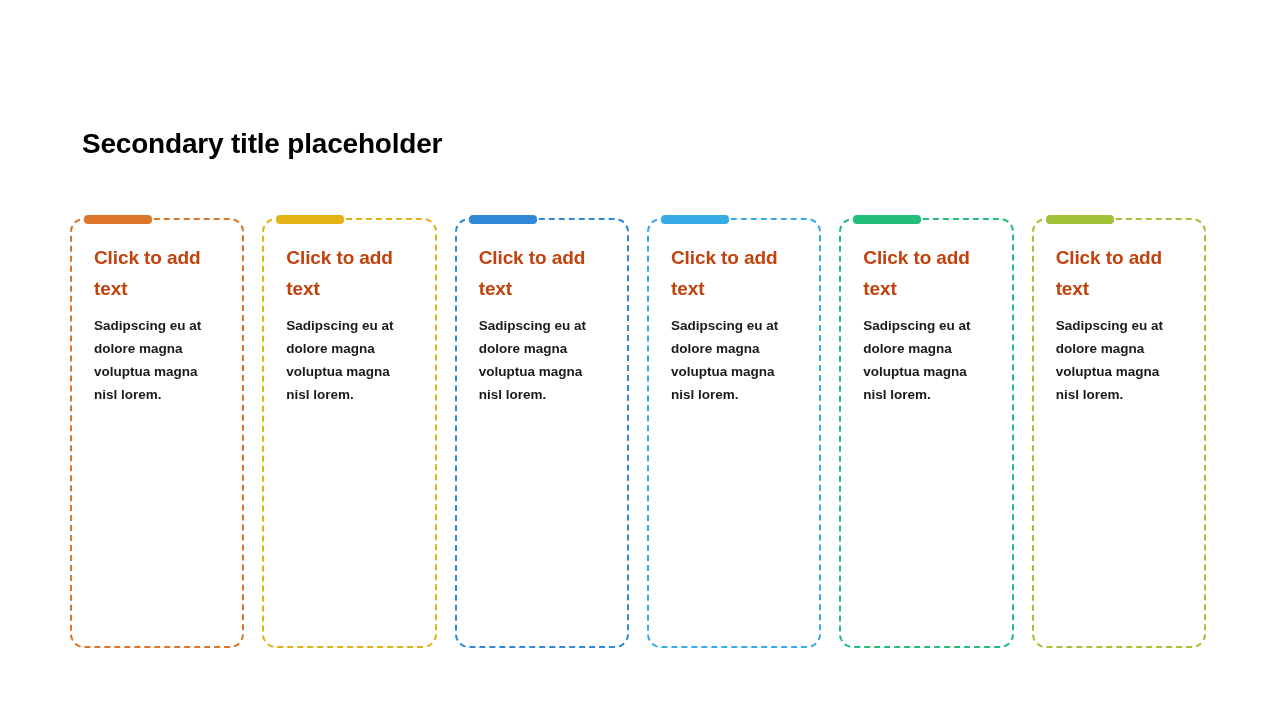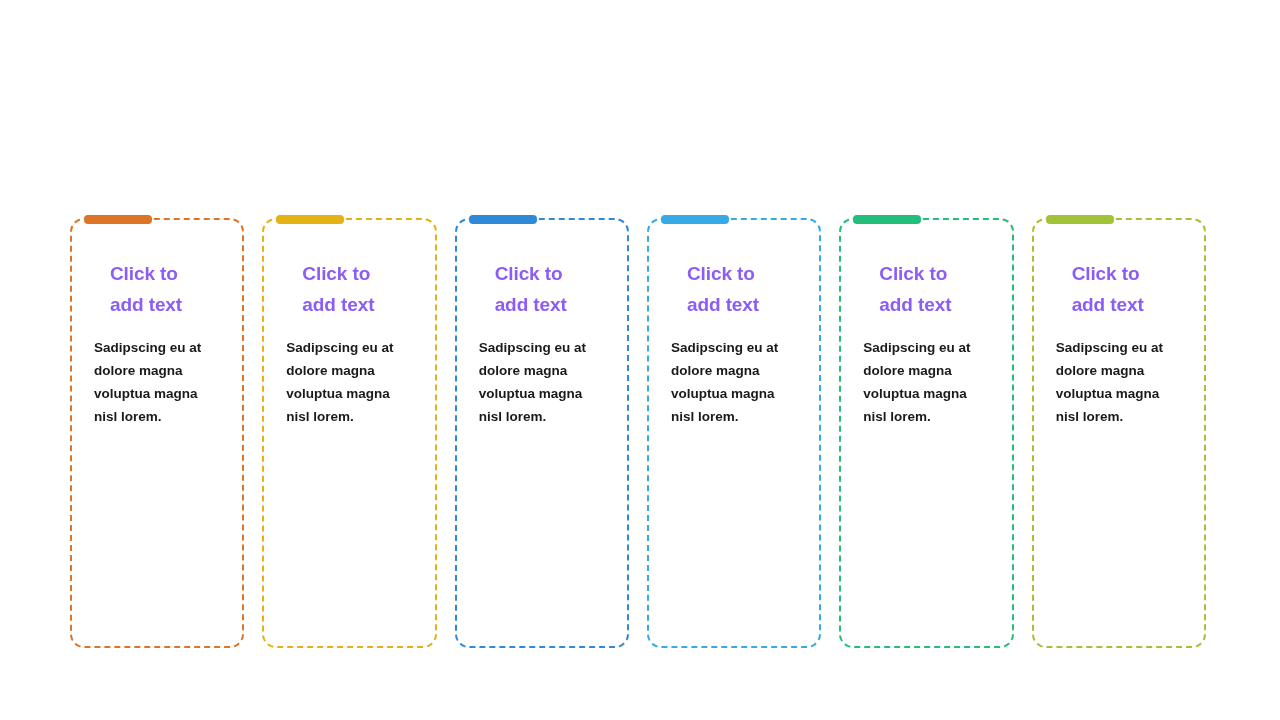--- a/index.html
+++ b/index.html
@@ -64,44 +64,45 @@
     position: absolute;
     left: 12px;
     top: -5px;
     width: 68px;
     height: 9px;
     border-radius: 4px;
     background: #dd7529;
   }
 
   .card-heading {
-    margin: 16px;
+    margin: 0;
     font-size: 19px;
     font-weight: bold;
     line-height: 31px;
-    color: #8b5cf6;
+    color: #c2410c;
     letter-spacing: -0.1px;
   }
 
   .card-body {
     margin: 10px 0 0 0;
     font-size: 13.5px;
     font-weight: bold;
     line-height: 23px;
     color: #1a1a1a;
     max-width: 125px;
   }
 
   
 </style>
 </head>
 <body>
 
 <div class="slide" style="background: rgb(255, 255, 255);">
 
+  <div class="slide-title" style="color: rgb(0, 0, 0);">Secondary title placeholder</div>
 
   <div class="card-row">
 
     <div class="card" style="border-color: rgb(221, 117, 41);">
       <div class="card-accent" style="background: rgb(221, 117, 41);"></div>
       <div class="card-heading">Click to add text</div>
       <div class="card-body">Sadipscing eu at dolore magna voluptua magna nisl lorem.</div>
     </div>
 
     <div class="card" style="border-color: rgb(227, 179, 21);">

